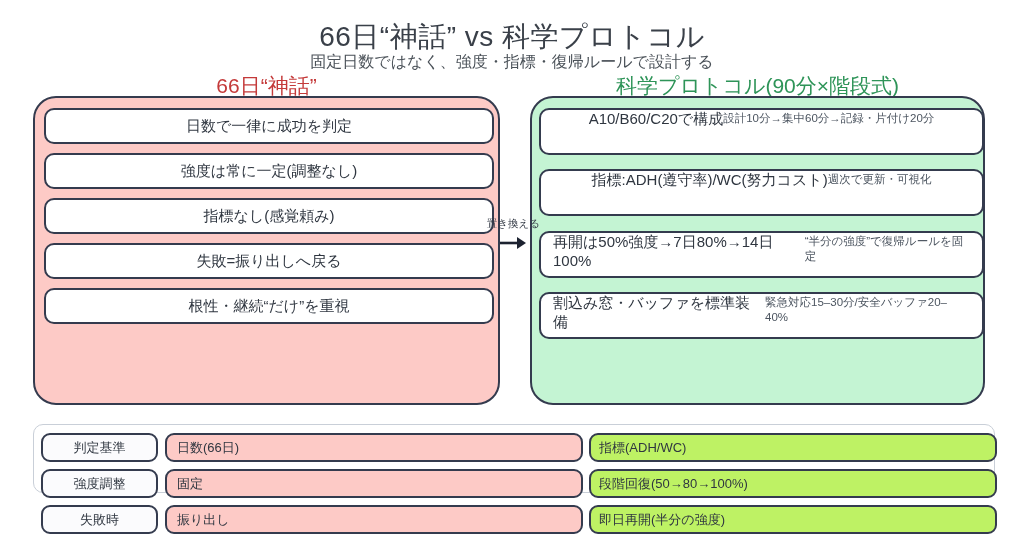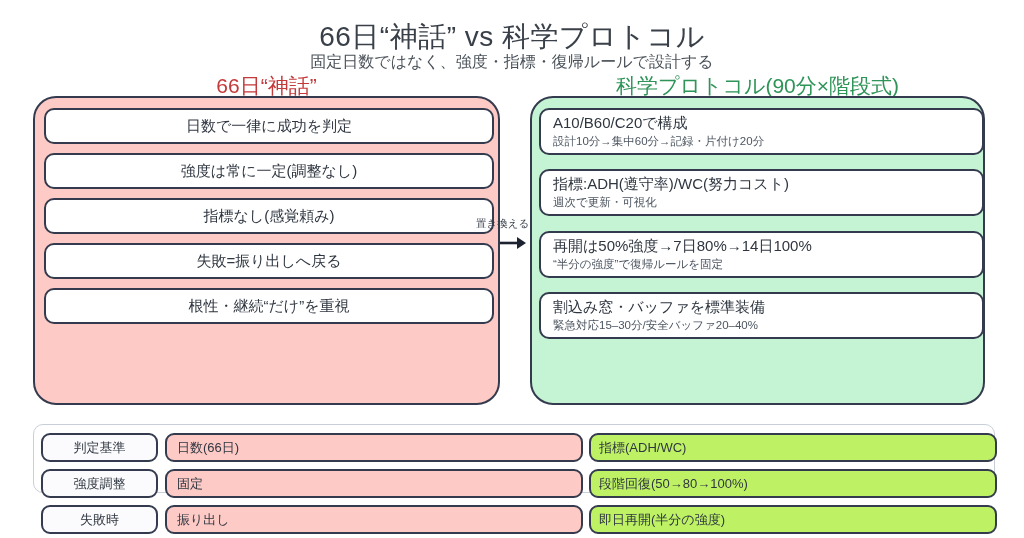--- a/index.html
+++ b/index.html
@@ -33,28 +33,28 @@
   .myth-item{
     left:9px;width:450px;height:36px;background:#ffffff;
     border:2px solid #343b4e;border-radius:10px;box-sizing:border-box;
     display:flex;align-items:center;justify-content:center;
     font-size:15px;color:#2f3640;
   }
   
   .proto-item{
     left:7px;width:445px;height:47px;background:#ffffff;
     border:2px solid #343b4e;border-radius:10px;box-sizing:border-box;
-    display:flex;flex-direction:column;justify-content:center;
+    display:flex;justify-content:center;
     padding:0 12px;
   }
   .proto-item .t{font-size:15px;color:#2f3640;line-height:1.25;}
   .proto-item .d{font-size:11.5px;color:#4c5560;line-height:1.3;margin-top:1px;}
   
   .arrow-label{
-    left:476px;top:217px;width:64px;text-align:left;
+    left:476px;top:217px;width:64px;text-align:right;
     font-size:10.5px;color:#333a45;z-index:5;
   }
   .arrow-icon{left:498px;top:234px;z-index:5;}
   
   .cmp-frame{
     left:33px;top:424px;width:962px;height:69px;
     border:1.5px solid #c9cfd8;border-radius:10px;box-sizing:border-box;
     background:transparent;
   }
   .cmp-cell{

